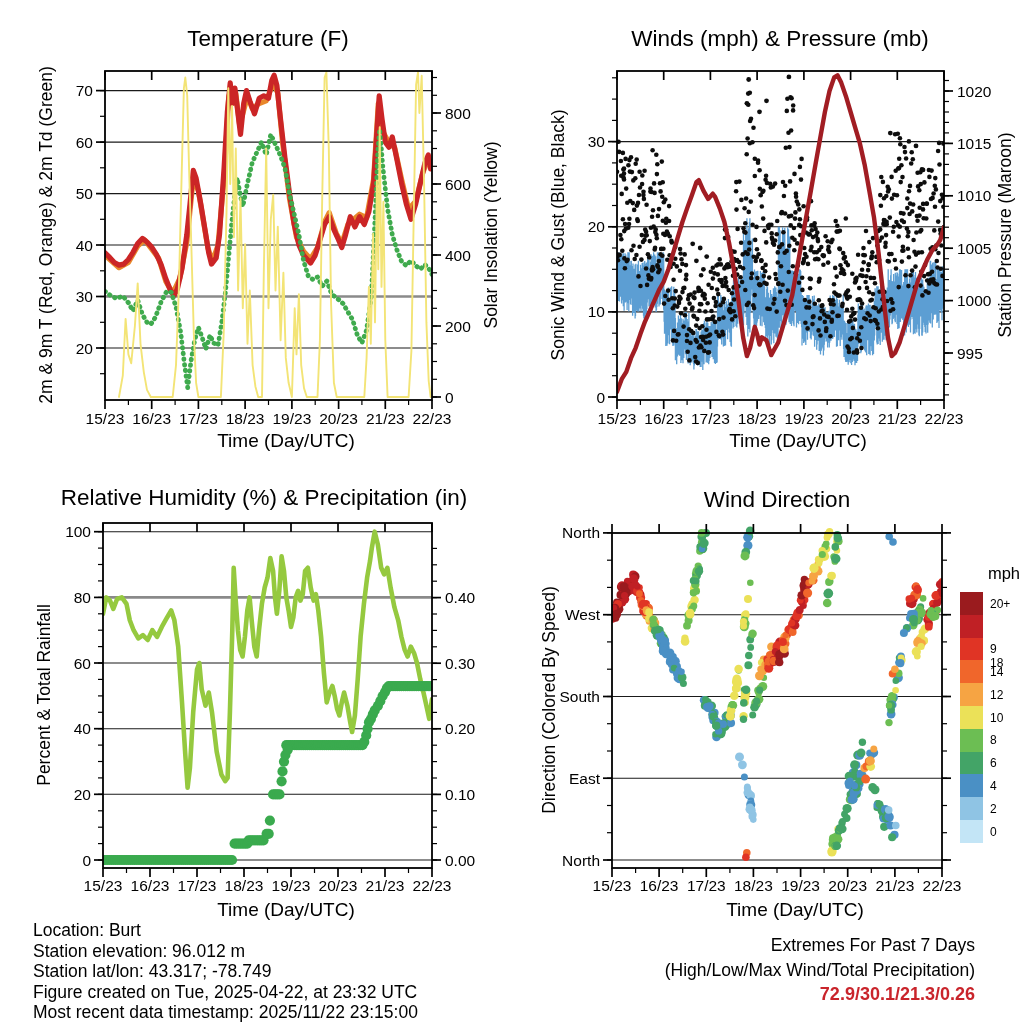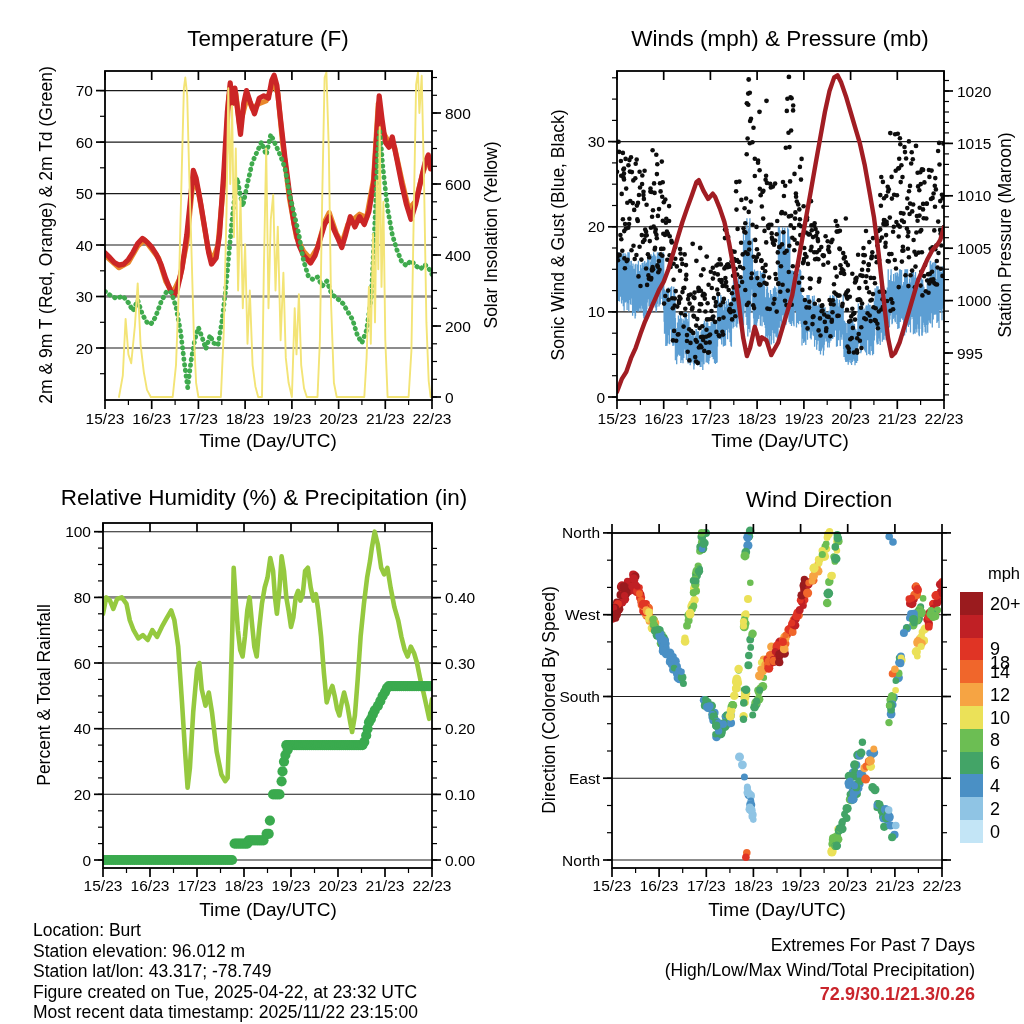--- a/index.html
+++ b/index.html
@@ -1,26 +1,26 @@
 <!DOCTYPE html>
 <html><head>
 <meta charset="utf-8">
 <style>
   html,body{margin:0;padding:0;background:#fff;}
   .stage{position:relative;width:1024px;height:1024px;background:#fff;overflow:hidden;
          font-family:"Liberation Sans",sans-serif;color:#000;}
   .title{position:absolute;transform:translateX(-50%);font-size:22.5px;white-space:nowrap;}
-  .xlab{position:absolute;transform:translateX(-50%);font-size:19px;white-space:nowrap;}
+  .xlab{position:absolute;transform:translateX(-50%);font-size:19px;white-space:nowrap;margin-left:18px;}
   .ylab{position:absolute;transform:translate(-50%,-50%) rotate(-90deg);font-size:17.5px;white-space:nowrap;}
   .footer{position:absolute;left:33px;top:920px;font-size:17.5px;line-height:20.6px;}
   .extremes{position:absolute;right:49px;top:933px;font-size:17.5px;line-height:24.5px;text-align:right;}
   .extreme-values{font-weight:bold;font-size:18px;}
   .cbar-title{position:absolute;transform:translateX(-50%);font-size:16.5px;}
   .cbar-swatch{position:absolute;width:23px;height:22.8px;}
-  .cbar-label{position:absolute;font-size:18px;line-height:18px;}
+  .cbar-label{position:absolute;font-size:12px;line-height:18px;}
   svg text{font-size:15.5px;fill:#000;}
 </style>
 </head>
 <body>
 
 <div class="stage">
 
   <svg id="plots" width="1024" height="1024" style="position:absolute;left:0;top:0">
       <clipPath id="cp1">
         <rect x="105" y="71" width="327" height="329"></rect>
@@ -2095,21 +2095,21 @@
       <line x1="942" y1="641.9" x2="947" y2="641.9" stroke="#000" stroke-width="1.2"></line>
       <line x1="942" y1="614.7" x2="947" y2="614.7" stroke="#000" stroke-width="1.2"></line>
       <line x1="942" y1="587.4" x2="947" y2="587.4" stroke="#000" stroke-width="1.2"></line>
       <line x1="942" y1="560.2" x2="947" y2="560.2" stroke="#000" stroke-width="1.2"></line>
       <line x1="942" y1="532.9" x2="947" y2="532.9" stroke="#000" stroke-width="1.2"></line>
     </svg>
 
   <div class="title" style="left:268px;top:26px">Temperature (F)</div>
   <div class="title" style="left:780px;top:26px">Winds (mph) &amp; Pressure (mb)</div>
   <div class="title" style="left:264px;top:485px">Relative Humidity (%) &amp; Precipitation (in)</div>
-  <div class="title" style="left:819px;top:487px">Wind Direction</div>
+  <div class="title" style="left:777px;top:487px">Wind Direction</div>
 
   <div class="xlab" style="left:268px;top:430px">Time (Day/UTC)</div>
   <div class="xlab" style="left:780px;top:430px">Time (Day/UTC)</div>
   <div class="xlab" style="left:268px;top:899px">Time (Day/UTC)</div>
   <div class="xlab" style="left:777px;top:899px">Time (Day/UTC)</div>
 
   <div class="ylab" style="left:46px;top:235px">2m &amp; 9m T (Red, Orange) &amp; 2m Td (Green)</div>
   <div class="ylab" style="left:491px;top:235px">Solar Insolation (Yellow)</div>
   <div class="ylab" style="left:558px;top:235px">Sonic Wind &amp; Gust (Blue, Black)</div>
   <div class="ylab" style="left:1005px;top:235px">Station Pressure (Maroon)</div>

